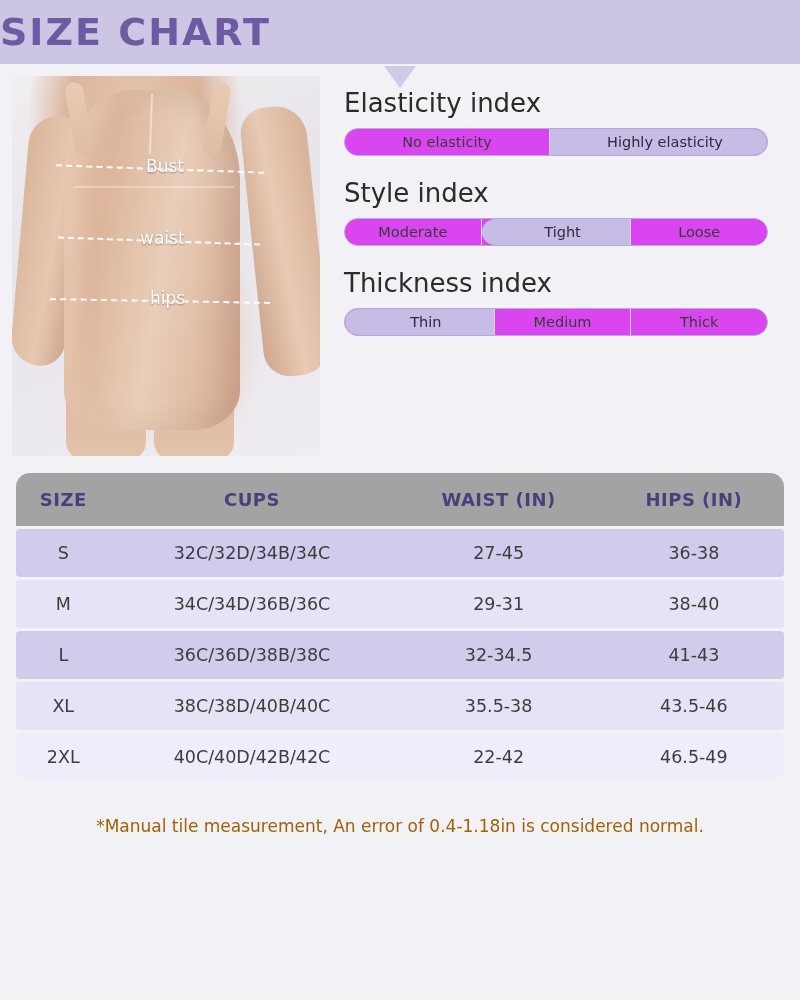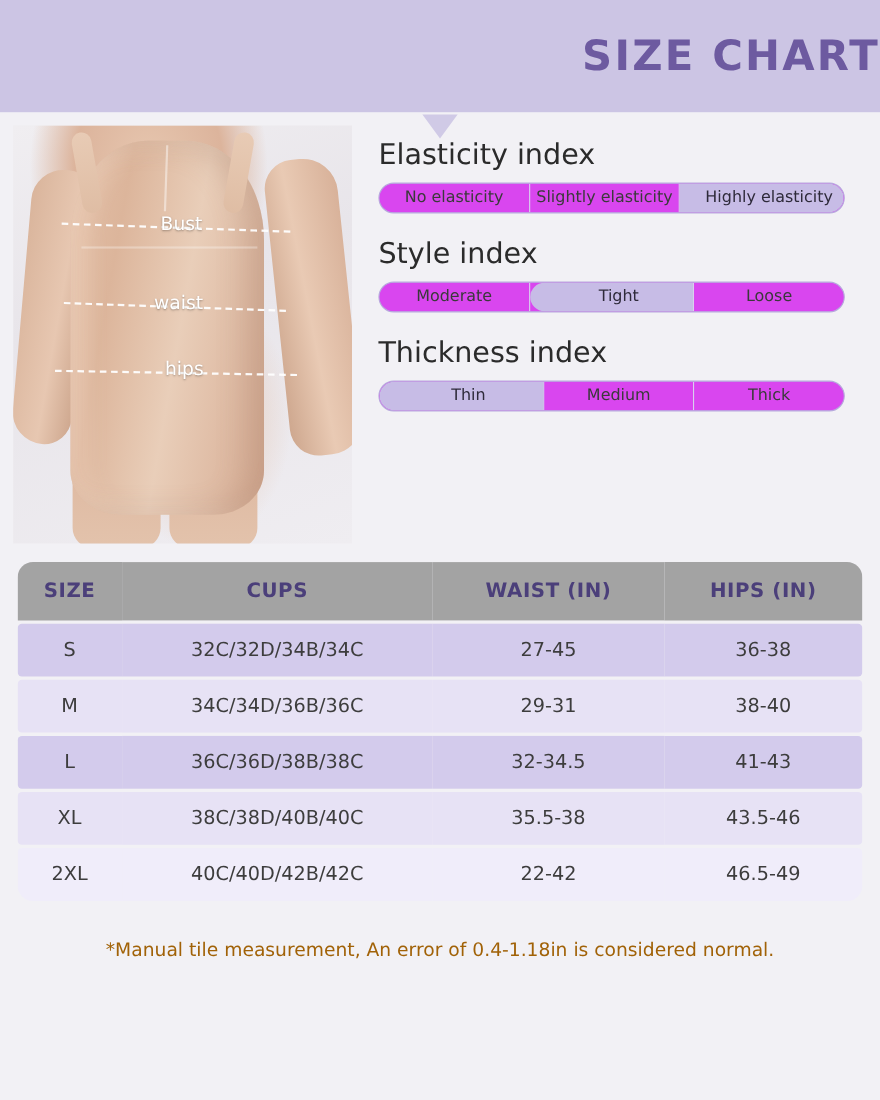--- a/index.html
+++ b/index.html
@@ -8,25 +8,25 @@
     height: 1000px;
     background: #f2f1f5;
     font-family: "Liberation Sans", sans-serif;
     overflow: hidden;
     position: relative;
   }
 
   
   .header {
     width: 800px;
-    height: 102px;
+    height: 64px;
     background: #ccc5e4;
     display: flex;
     align-items: center;
-    justify-content: flex-end;
+    justify-content: flex-start;
     position: relative;
   }
   .header-title {
     font-size: 38px;
     font-weight: bold;
     letter-spacing: 2px;
     color: #6d5aa0;
     font-family: "DejaVu Sans", sans-serif;
   }
   .header-chevron {
@@ -254,21 +254,20 @@
     <div class="meas meas-hips"></div>
     <div class="meas-label lbl-hips">hips</div>
   </div>
 
   <div class="index-panel">
 
     <div class="index-group">
       <div class="index-title">Elasticity index</div>
       <div class="index-bar">
         <div class="index-opt">No elasticity</div>
-        <div class="index-opt">Slightly elasticity</div>
         <div class="index-opt active last">Highly elasticity</div>
       </div>
     </div>
 
     <div class="index-group">
       <div class="index-title">Style index</div>
       <div class="index-bar">
         <div class="index-opt">Moderate</div>
         <div class="index-opt active first">Tight</div>
         <div class="index-opt">Loose</div>

